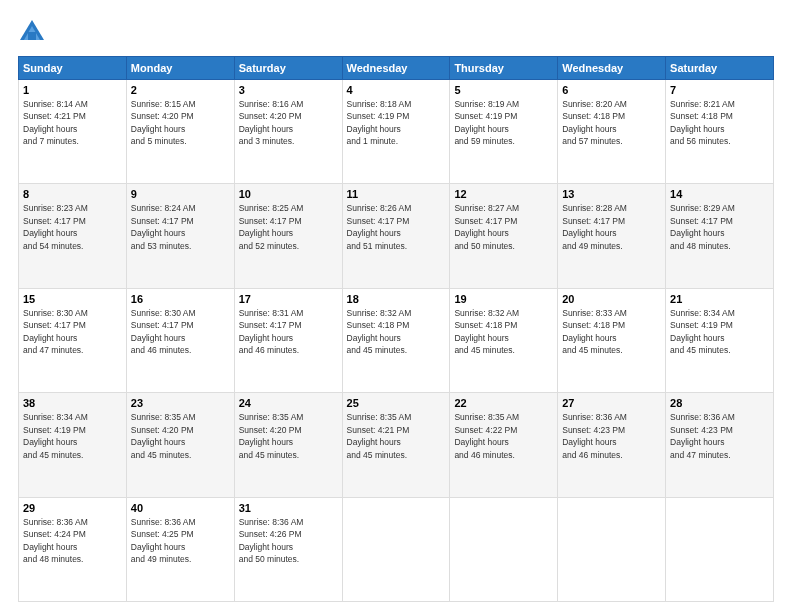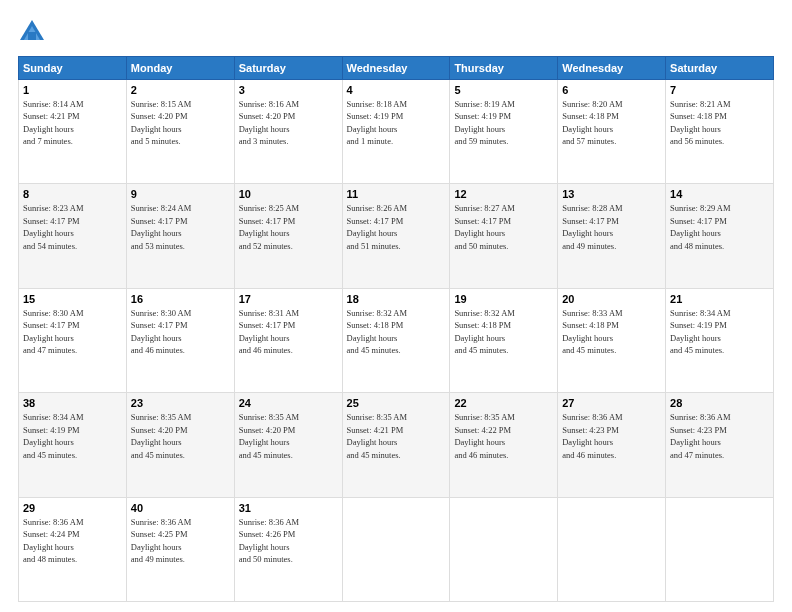--- a/index.html
+++ b/index.html
@@ -82,21 +82,20 @@
     .day-num {
       font-weight: bold;
       font-size: 11px;
       display: block;
       margin-bottom: 2px;
     }
     .day-detail {
       font-size: 8.5px;
       color: #333;
       line-height: 1.35;
-      font-family: Liberation Serif, serif;
     }
     .empty-cell {
       background: #fff !important;
     }
   </style>
 </head>
 <body>
 
 <div class="page">
   <div class="header">

